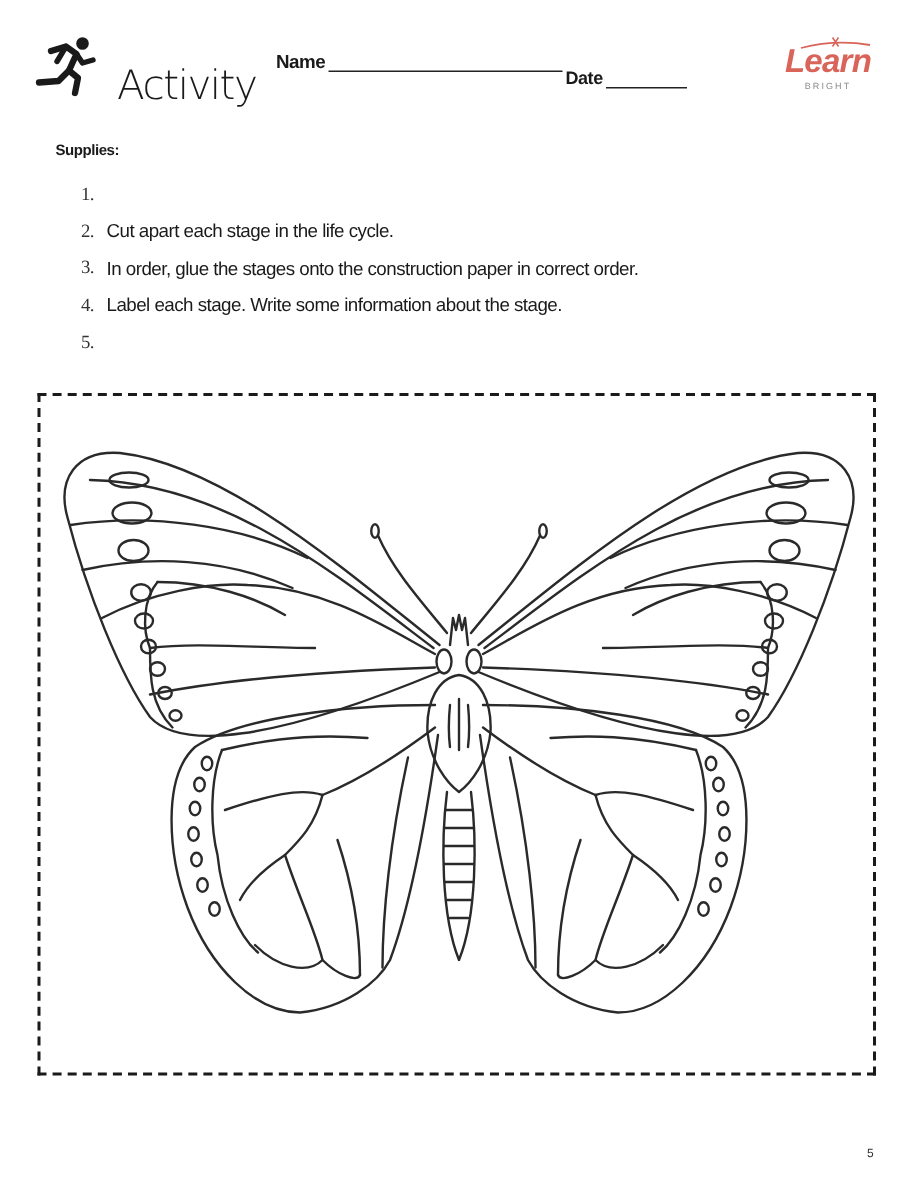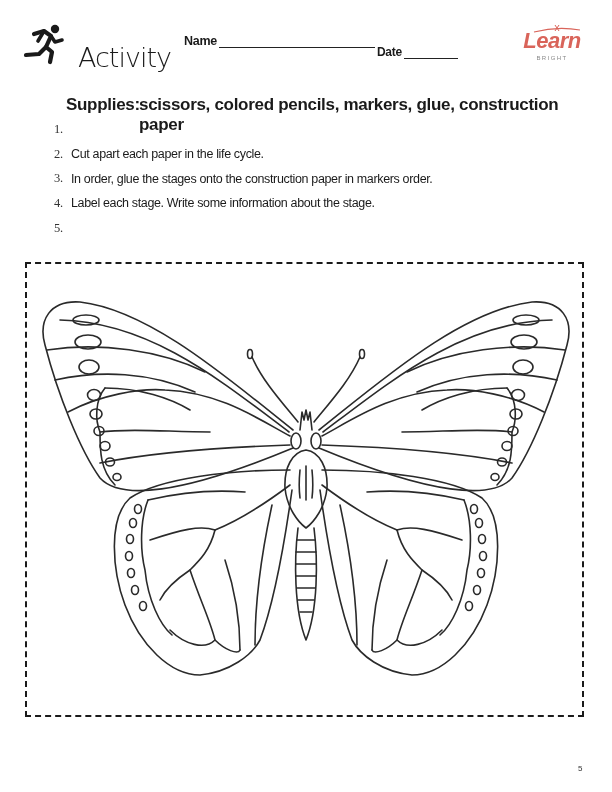--- a/index.html
+++ b/index.html
@@ -102,27 +102,26 @@
     }
     .instructions-heading {
       font-size: 12.5px;
       font-weight: bold;
       letter-spacing: -0.3px;
       color: #1a1a1a;
       height: 18px;
     }
     .supplies-row {
       margin-top: 6px;
-      font-size: 17px;
+      font-size: 10px;
       font-weight: bold;
       letter-spacing: -0.3px;
       color: #1a1a1a;
       display: flex;
       height: 18px;
-      margin-left: 29px;
     }
     .supplies-label { width: 73px; }
     .steps {
       list-style: none;
       margin: 4px 0 0 0;
       padding: 0;
     }
     .step {
       display: flex;
       height: 24.7px;
@@ -186,33 +185,32 @@
       <path d="M23 1 L27 7 M27 1 L23 7" stroke="#d9645a" stroke-width="1"></path>
     </svg>
     <div class="logo-script">Learn</div>
     <div class="logo-sub">BRIGHT</div>
   </div>
 </div>
 
 <div class="instructions">
   <div class="supplies-row">
     <span class="supplies-label">Supplies:</span>
-    <span>scissors, colored pencils, markers, glue, construction paper</span>
   </div>
   <ol class="steps">
     <li class="step">
       <span class="step-num">1.</span>
     </li>
     <li class="step">
       <span class="step-num">2.</span>
-      <span>Cut apart each paper in the life cycle.</span>
+      <span>Cut apart each stage in the life cycle.</span>
     </li>
     <li class="step">
       <span class="step-num">3.</span>
-      <span>In order, glue the stages onto the construction paper in markers order.</span>
+      <span>In order, glue the stages onto the construction paper in correct order.</span>
     </li>
     <li class="step">
       <span class="step-num">4.</span>
       <span>Label each stage.  Write some information about the stage.</span>
     </li>
     <li class="step">
       <span class="step-num">5.</span>
     </li>
   </ol>
 </div>

